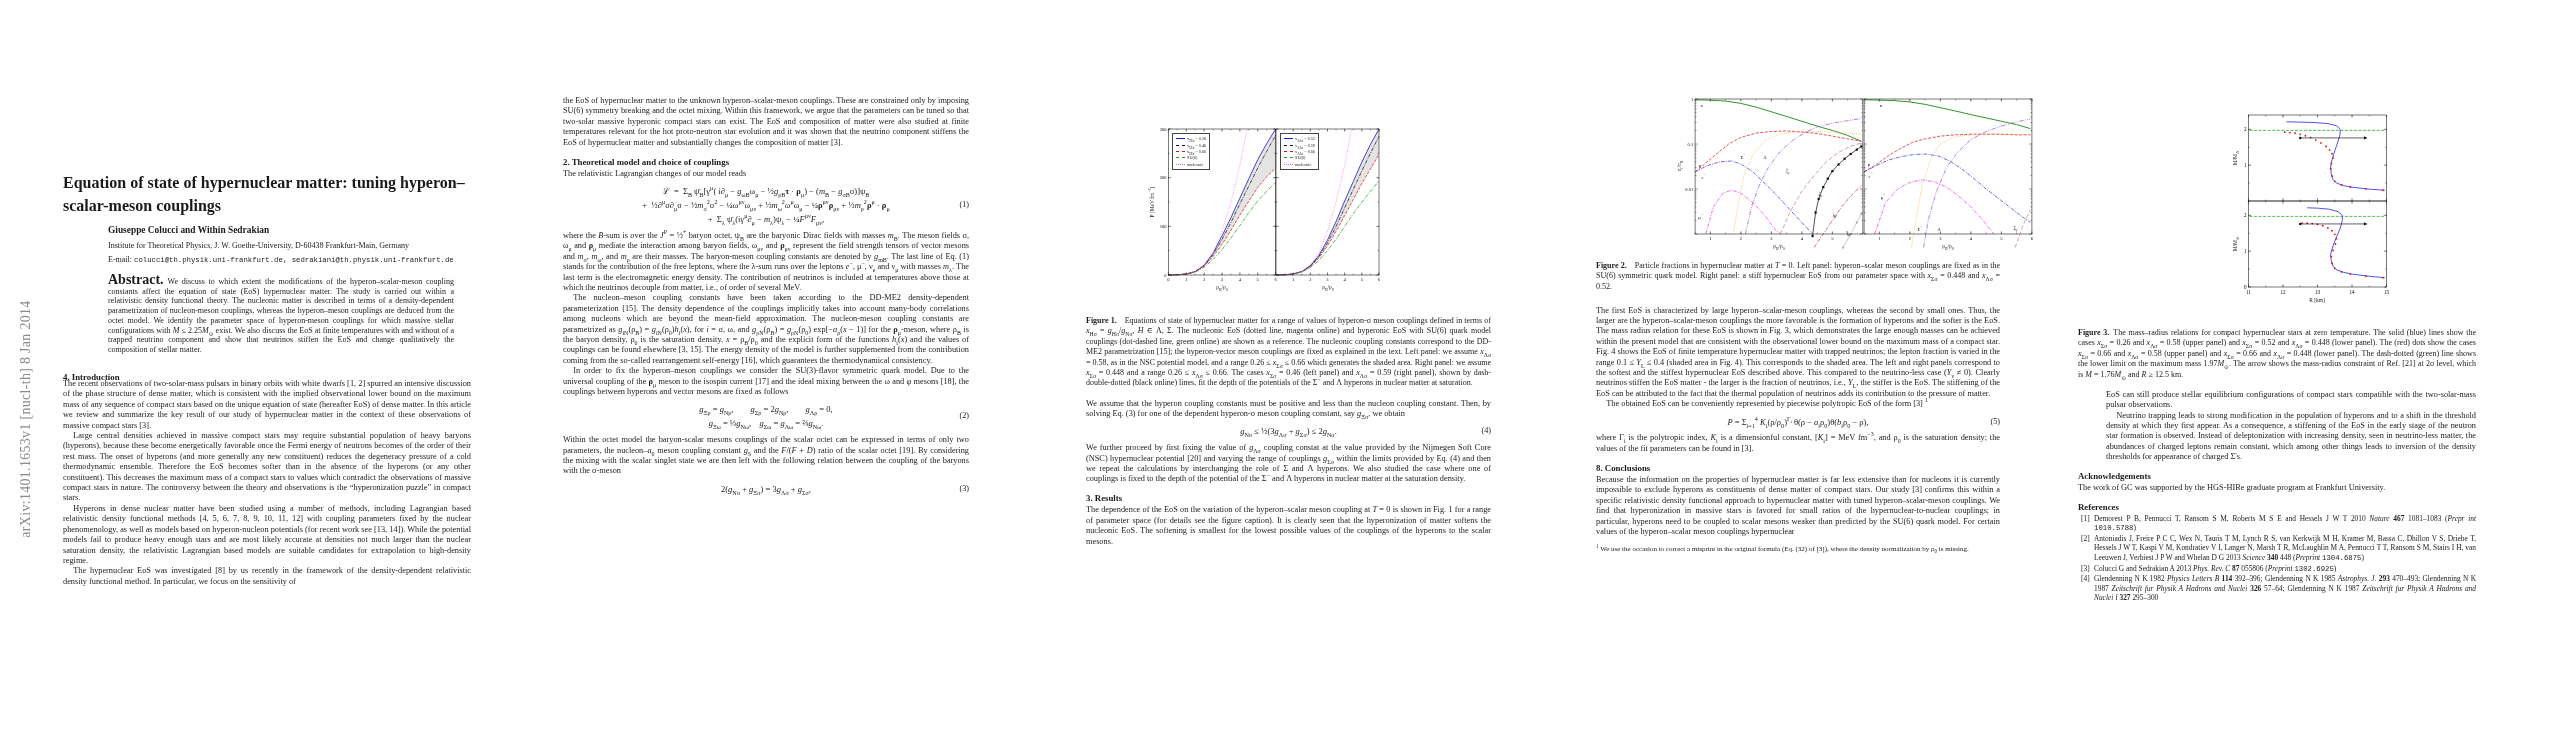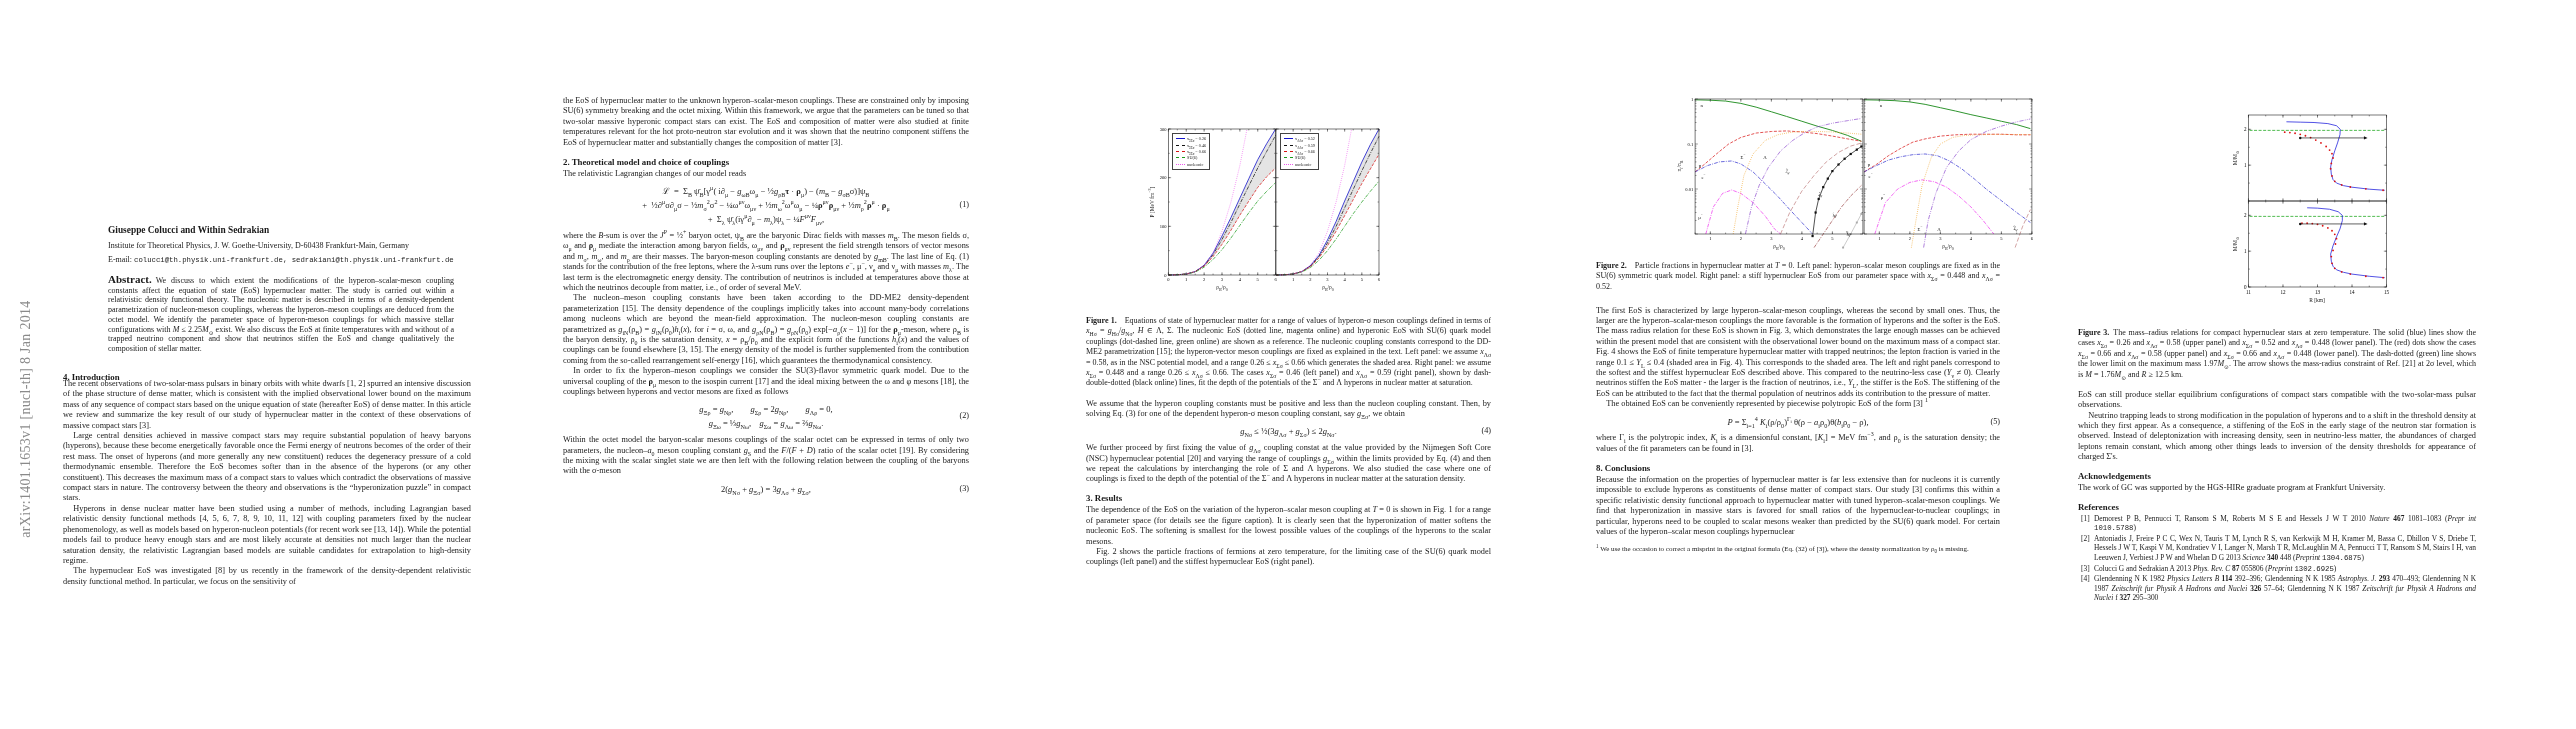--- a/index.html
+++ b/index.html
@@ -8,21 +8,21 @@
   .page{position:absolute;top:0;height:729px;width:515px;}
   .abs{position:absolute;}
   .watermark{position:absolute;left:-163px;top:411px;width:377px;text-align:center;
        transform:rotate(-90deg);font-size:14px;color:#8a8a8a;letter-spacing:0.3px;white-space:nowrap;}
   .title{font-size:16px;font-weight:bold;line-height:22.5px;}
   .authors{font-size:9.4px;font-weight:bold;}
   .affil{font-size:8px;}
   .email{font-size:8px;}
   .mono{font-family:"Liberation Mono","DejaVu Sans Mono",monospace;font-size:7.3px;}
   .abstract{font-size:8px;line-height:9.7px;text-align:justify;}
-  .abstract b{font-size:11px;}
+  .abstract b{font-size:14px;}
   .sechead{font-size:8.8px;font-weight:bold;margin:8.5px 0 1.8px 0;}
   .body-txt{font-size:8.3px;line-height:10.4px;text-align:justify;}
   .body-txt p{margin:0;text-indent:10.3px;}
   .body-txt p.noind{text-indent:0;}
   .caption{font-size:8px;line-height:10.4px;text-align:justify;}
   .eq{position:relative;text-align:center;font-size:8.5px;margin:4.9px 0;}
   .eq .eqrow{line-height:14px;}
   .eqno{position:absolute;right:0;top:50%;transform:translateY(-50%);font-size:8.2px;}
   .footnote{font-size:7px;line-height:9px;text-align:justify;margin-top:7.3px;}
   .refs{font-size:7.4px;line-height:9.6px;}
@@ -38,20 +38,21 @@
   .aylab{position:absolute;transform:translate(-50%,-50%) rotate(-90deg);font-size:5.5px;white-space:nowrap;}
   .legend{position:absolute;border:0.6px solid #444;background:#fff;padding:1.5px 3px 1.5px 2.4px;z-index:3;}
   .lgrow{display:flex;align-items:center;gap:2.4px;font-size:4.2px;height:6.3px;white-space:nowrap;}
   .sw{display:inline-block;width:9px;height:0;}
 </style>
 </head>
 <body>
 
 <div class="page" style="left:0;">
   <div class="watermark">arXiv:1401.1653v1  [nucl-th]  8 Jan 2014</div>
+  <div class="abs title" style="left:63px;top:172px;width:402px;">Equation of state of hypernuclear matter: tuning hyperon–scalar-meson couplings</div>
   <div class="abs authors" style="left:108px;top:225px;">Giuseppe Colucci and Within Sedrakian</div>
   <div class="abs affil" style="left:108px;top:241px;">Institute for Theoretical Physics, J. W. Goethe-University, D-60438 Frankfurt-Main, Germany</div>
   <div class="abs email" style="left:108px;top:255px;">E-mail: <span class="mono">colucci@th.physik.uni-frankfurt.de, sedrakiani@th.physik.uni-frankfurt.de</span></div>
   <div class="abs abstract" style="left:108px;top:275px;width:346px;"><b>Abstract.</b> We discuss to which extent the modifications of the hyperon–scalar-meson coupling constants affect the equation of state (EoS) hypernuclear matter.  The study is carried out within a relativistic density functional theory.  The nucleonic matter is described in terms of a density-dependent parametrization of nucleon-meson couplings, whereas the hyperon–meson couplings are deduced from the octet model.  We identify the parameter space of hyperon-meson couplings for which massive stellar configurations with <i>M</i> ≤ 2.25<i>M</i><sub>⊙</sub> exist.  We also discuss the EoS at finite temperatures with and without of a trapped neutrino component and show that neutrinos stiffen the EoS and change qualitatively the composition of stellar matter.</div>
   <div class="abs sechead" style="left:63px;top:363px;">4. Introduction</div>
   <div class="abs body-txt" style="left:63px;top:379px;width:408px;">
     <p class="noind">The recent observations of two-solar-mass pulsars in binary orbits with white dwarfs [1, 2] spurred an intensive discussion of the phase structure of dense matter, which is consistent with the implied observational lower bound on the maximum mass of any sequence of compact stars based on the unique equation of state (hereafter EoS) of dense matter. In this article we review and summarize the key result of our study of hypernuclear matter in the context of these observations of massive compact stars [3].</p>
     <p>Large central densities achieved in massive compact stars may require substantial population of heavy baryons (hyperons), because these become energetically favorable once the Fermi energy of neutrons becomes of the order of their rest mass.  The onset of hyperons (and more generally any new constituent) reduces the degeneracy pressure of a cold thermodynamic ensemble. Therefore the EoS becomes softer than in the absence of the hyperons (or any other constituent). This decreases the maximum mass of a compact stars to values which contradict the observations of massive compact stars in nature.  The controversy between the theory and observations is the “hyperonization puzzle” in compact stars.</p>
     <p>Hyperons in dense nuclear matter have been studied using a number of methods, including Lagrangian based relativistic density functional methods [4, 5, 6, 7, 8, 9, 10, 11, 12] with coupling parameters fixed by the nuclear phenomenology, as well as models based on hyperon-nucleon potentials (for recent work see [13, 14]).  While the potential models fail to produce heavy enough stars and are most likely accurate at densities not much larger than the nuclear saturation density, the relativistic Lagrangian based models are suitable candidates for extrapolation to high-density regime.</p>
     <p>The hypernuclear EoS was investigated [8] by us recently in the framework of the density-dependent relativistic density functional method.  In particular, we focus on the sensitivity of</p>
@@ -300,21 +301,20 @@
     <div class="caption"><b>Figure 1.</b> Equations of state of hypernuclear matter for a range of values of hyperon-σ meson couplings defined in terms of <i>x</i><sub>Hσ</sub> = <i>g</i><sub>Hσ</sub>/<i>g</i><sub>Nσ</sub>, <i>H</i> ∈ Λ, Σ.  The nucleonic EoS (dotted line, magenta online) and hyperonic EoS with SU(6) quark model couplings (dot-dashed line, green online) are shown as a reference.  The nucleonic coupling constants correspond to the DD-ME2 parametrization [15]; the hyperon-vector meson couplings are fixed as explained in the text.  Left panel: we assume <i>x</i><sub>Λσ</sub> = 0.58, as in the NSC potential model, and a range 0.26 ≤ <i>x</i><sub>Σσ</sub> ≤ 0.66 which generates the shaded area.  Right panel: we assume <i>x</i><sub>Σσ</sub> = 0.448 and a range 0.26 ≤ <i>x</i><sub>Λσ</sub> ≤ 0.66.  The cases <i>x</i><sub>Σσ</sub> = 0.46 (left panel) and <i>x</i><sub>Λσ</sub> = 0.59 (right panel), shown by dash-double-dotted (black online) lines, fit the depth of the potentials of the Σ<sup>−</sup> and Λ hyperons in nuclear matter at saturation.</div>
     <div class="body-txt" style="margin-top:9.7px;">
       <p class="noind">We assume that the hyperon coupling constants must be positive and less than the nucleon coupling constant.  Then, by solving Eq. (3) for one of the dependent hyperon-σ meson coupling constant, say <i>g</i><sub>Ξσ</sub>, we obtain</p>
       <div class="eq">
         <div class="eqrow"><i>g</i><sub>Nσ</sub> ≤ ½(3<i>g</i><sub>Λσ</sub> + <i>g</i><sub>Σσ</sub>) ≤ 2<i>g</i><sub>Nσ</sub>.</div>
         <span class="eqno">(4)</span>
       </div>
       <p class="noind">We further proceed by first fixing the value of <i>g</i><sub>Λσ</sub> coupling constat at the value provided by the Nijmegen Soft Core (NSC) hypernuclear potential [20] and varying the range of couplings <i>g</i><sub>Σσ</sub> within the limits provided by Eq. (4) and then we repeat the calculations by interchanging the role of Σ and Λ hyperons.  We also studied the case where one of couplings is fixed to the depth of the potential of the Σ<sup>−</sup> and Λ hyperons in nuclear matter at the saturation density.</p>
       <div class="sechead">3. Results</div>
       <p class="noind">The dependence of the EoS on the variation of the hyperon–scalar meson coupling at <i>T</i> = 0 is shown in Fig. 1 for a range of parameter space (for details see the figure caption).  It is clearly seen that the hyperonization of matter softens the nucleonic EoS. The softening is smallest for the lowest possible values of the couplings of the hyperons to the scalar mesons.</p>
-      <p>Fig. 2 shows the particle fractions of fermions at zero temperature, for the limiting case of the SU(6) quark model couplings (left panel) and the stiffest hypernuclear EoS (right panel).</p>
     </div>
   </div>
 </div>
 
 <div class="page" style="left:1546px;">
   <div class="figure" style="left:149px;top:99px;width:340px;height:158px;">
     <div class="panel" id="fig2L" style="left:0;top:0;width:168px;height:135px;">
         <svg width="168" height="135" viewBox="0 0 276 222">
           <path d="M0.0,1.3 L25.1,2.0 L50.2,3.4 L75.3,7.2 L100.4,13.4 L125.5,21.0 L150.5,28.7 L175.6,36.6 L200.7,44.6 L225.8,51.7 L250.9,59.9 L273.5,69.5" fill="none" stroke="#1a8a1a" stroke-width="1.5" stroke-dasharray=""></path>
           <path d="M0.0,119.9 L15.1,107.7 L35.1,90.4 L55.2,74.0 L75.3,63.2 L100.4,56.0 L125.5,53.4 L150.5,52.5 L175.6,54.2 L200.7,56.9 L225.8,61.0 L250.9,65.6 L273.5,69.5" fill="none" stroke="#d81414" stroke-width="1.2" stroke-dasharray="5,2.5"></path>
@@ -745,21 +745,21 @@
           <line x1="85.5" y1="37.86666666666666" x2="191.64999999999995" y2="37.86666666666666" stroke="#111" stroke-width="1.1"></line>
           <circle cx="85.5" cy="37.86666666666666" r="2" fill="#111"></circle>
           <path d="M196.64999999999995,37.86666666666666 L190.64999999999995,35.26666666666666 L190.64999999999995,40.46666666666666 Z" fill="#111"></path>
         </svg>
         <span class="axlab" style="left: 69px; top: 96px;">R [km]</span>
         <span class="aylab" style="left: -13.4px; top: 43px;">M/M<sub>⊙</sub></span>
       </div>
   </div>
   <div class="abs" style="left:17px;top:328px;width:398px;">
     <div class="caption"><b>Figure 3.</b> The mass–radius relations for compact hypernuclear stars at zero temperature.  The solid (blue) lines show the cases <i>x</i><sub>Σσ</sub> = 0.26 and <i>x</i><sub>Λσ</sub> = 0.58 (upper panel) and <i>x</i><sub>Σσ</sub> = 0.52 and <i>x</i><sub>Λσ</sub> = 0.448 (lower panel).  The (red) dots show the cases <i>x</i><sub>Σσ</sub> = 0.66 and <i>x</i><sub>Λσ</sub> = 0.58 (upper panel) and <i>x</i><sub>Σσ</sub> = 0.66 and <i>x</i><sub>Λσ</sub> = 0.448 (lower panel).  The dash-dotted (green) line shows the lower limit on the maximum mass 1.97<i>M</i><sub>⊙</sub>.  The arrow shows the mass-radius constraint of Ref. [21] at 2σ level, which is <i>M</i> = 1.76<i>M</i><sub>⊙</sub> and <i>R</i> ≥ 12.5 km.</div>
-    <div class="body-txt" style="margin-top:9.7px;">
+    <div class="body-txt" style="margin-top:9.7px;margin-left:28px;">
       <p class="noind">EoS can still produce stellar equilibrium configurations of compact stars compatible with the two-solar-mass pulsar observations.</p>
       <p>Neutrino trapping leads to strong modification in the population of hyperons and to a shift in the threshold density at which they first appear.  As a consequence, a stiffening of the EoS in the early stage of the neutron star formation is observed.  Instead of deleptonization with increasing density, seen in neutrino-less matter, the abundances of charged leptons remain constant, which among other things leads to inversion of the density thresholds for appearance of charged Σ's.</p>
     </div>
     <div class="sechead">Acknowledgements</div>
     <div class="ackp">The work of GC was supported by the HGS-HIRe graduate program at Frankfurt University.</div>
     <div class="sechead">References</div>
     <div class="refs">
       <div class="ref"><span class="reflab">[1]</span><span>Demorest P B, Pennucci T, Ransom S M, Roberts M S E and Hessels J W T 2010 <i>Nature</i> <b>467</b> 1081–1083 (<i>Prepr int</i> <span class="mono">1010.5788</span>)</span></div>
       <div class="ref"><span class="reflab">[2]</span><span>Antoniadis J, Freire P C C, Wex N, Tauris T M, Lynch R S, van Kerkwijk M H, Kramer M, Bassa C, Dhillon V S, Driebe T, Hessels J W T, Kaspi V M, Kondratiev V I, Langer N, Marsh T R, McLaughlin M A, Pennucci T T, Ransom S M, Stairs I H, van Leeuwen J, Verbiest J P W and Whelan D G 2013 <i>Science</i> <b>340</b> 448 (<i>Preprint</i> <span class="mono">1304.6875</span>)</span></div>
       <div class="ref"><span class="reflab">[3]</span><span>Colucci G and Sedrakian A 2013 <i>Phys. Rev. C</i> <b>87</b> 055806 (<i>Preprint</i> <span class="mono">1302.6925</span>)</span></div>

